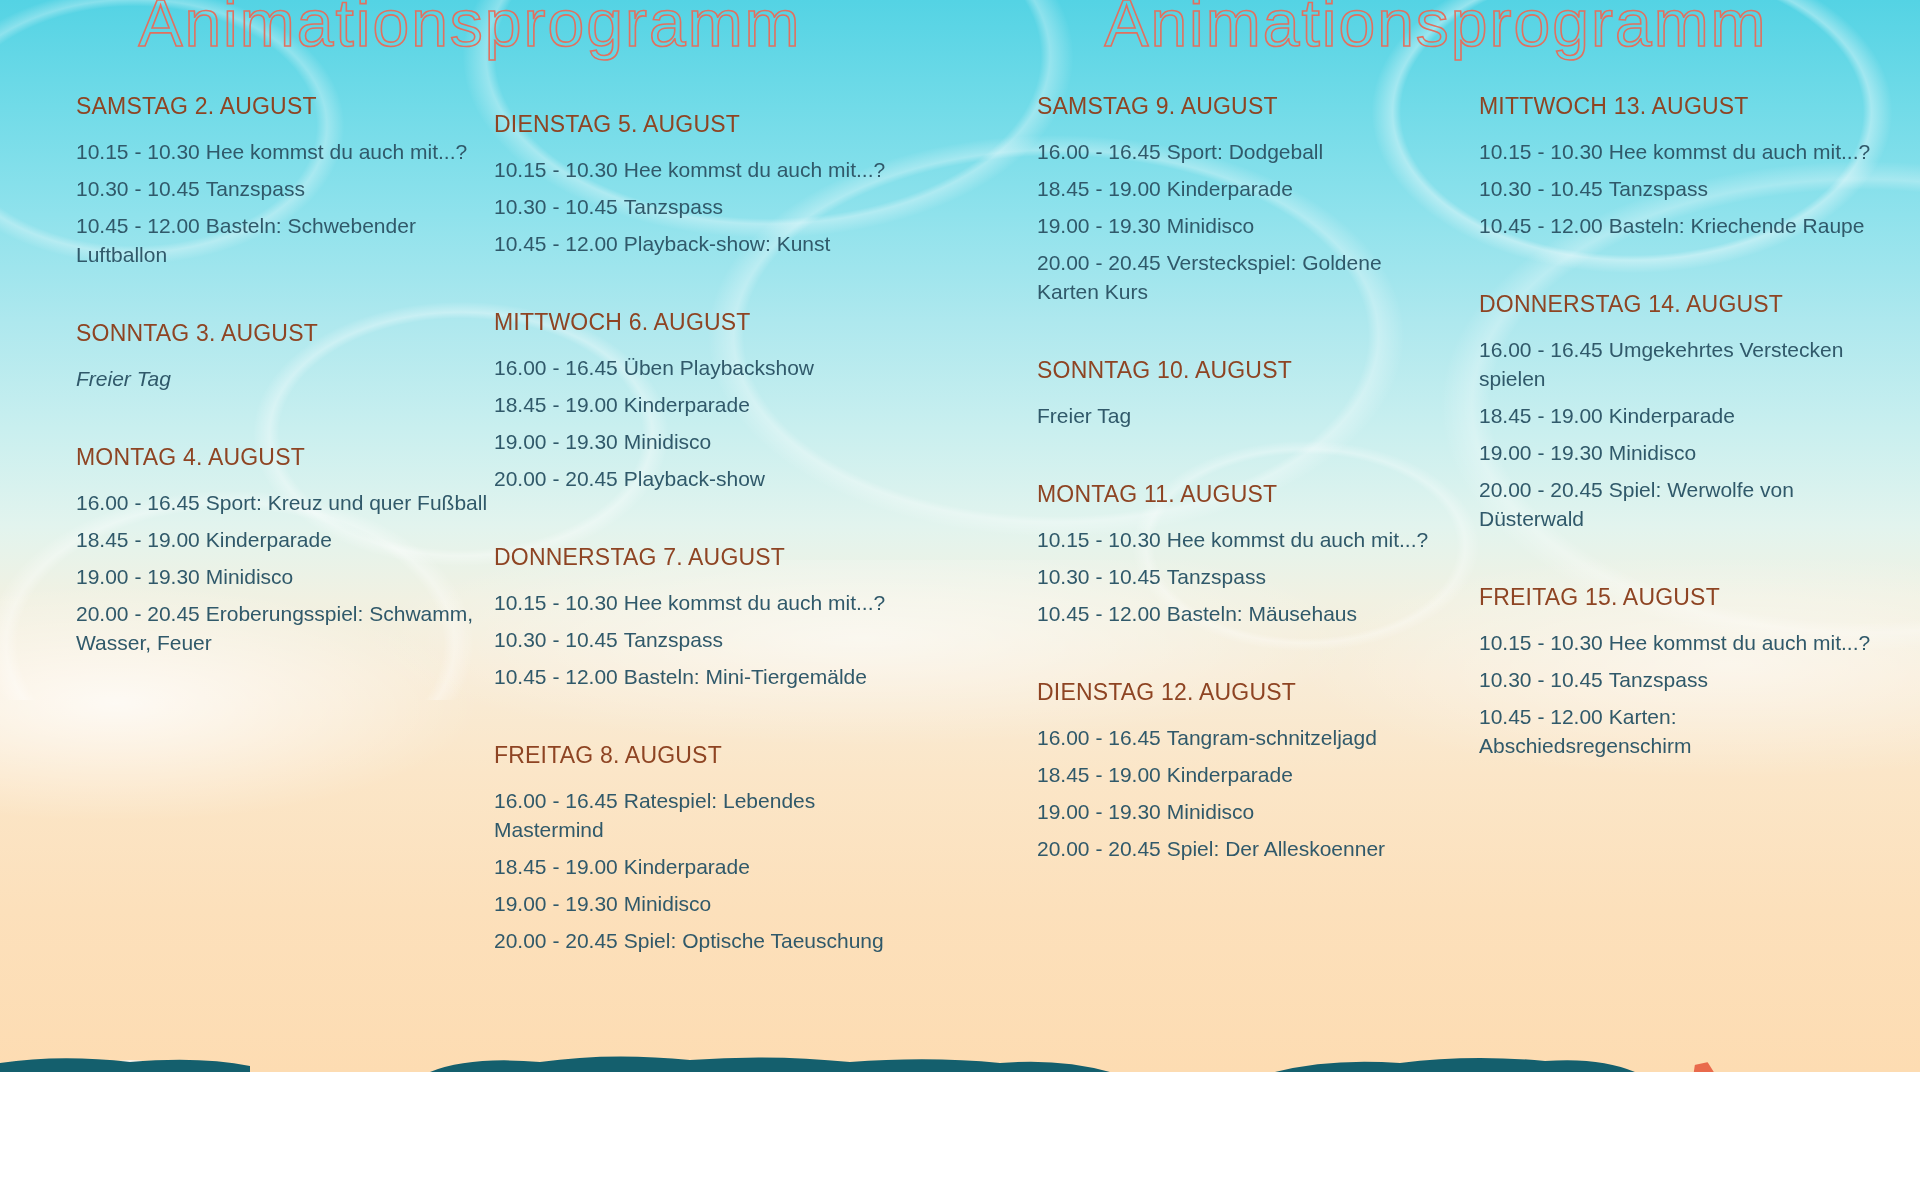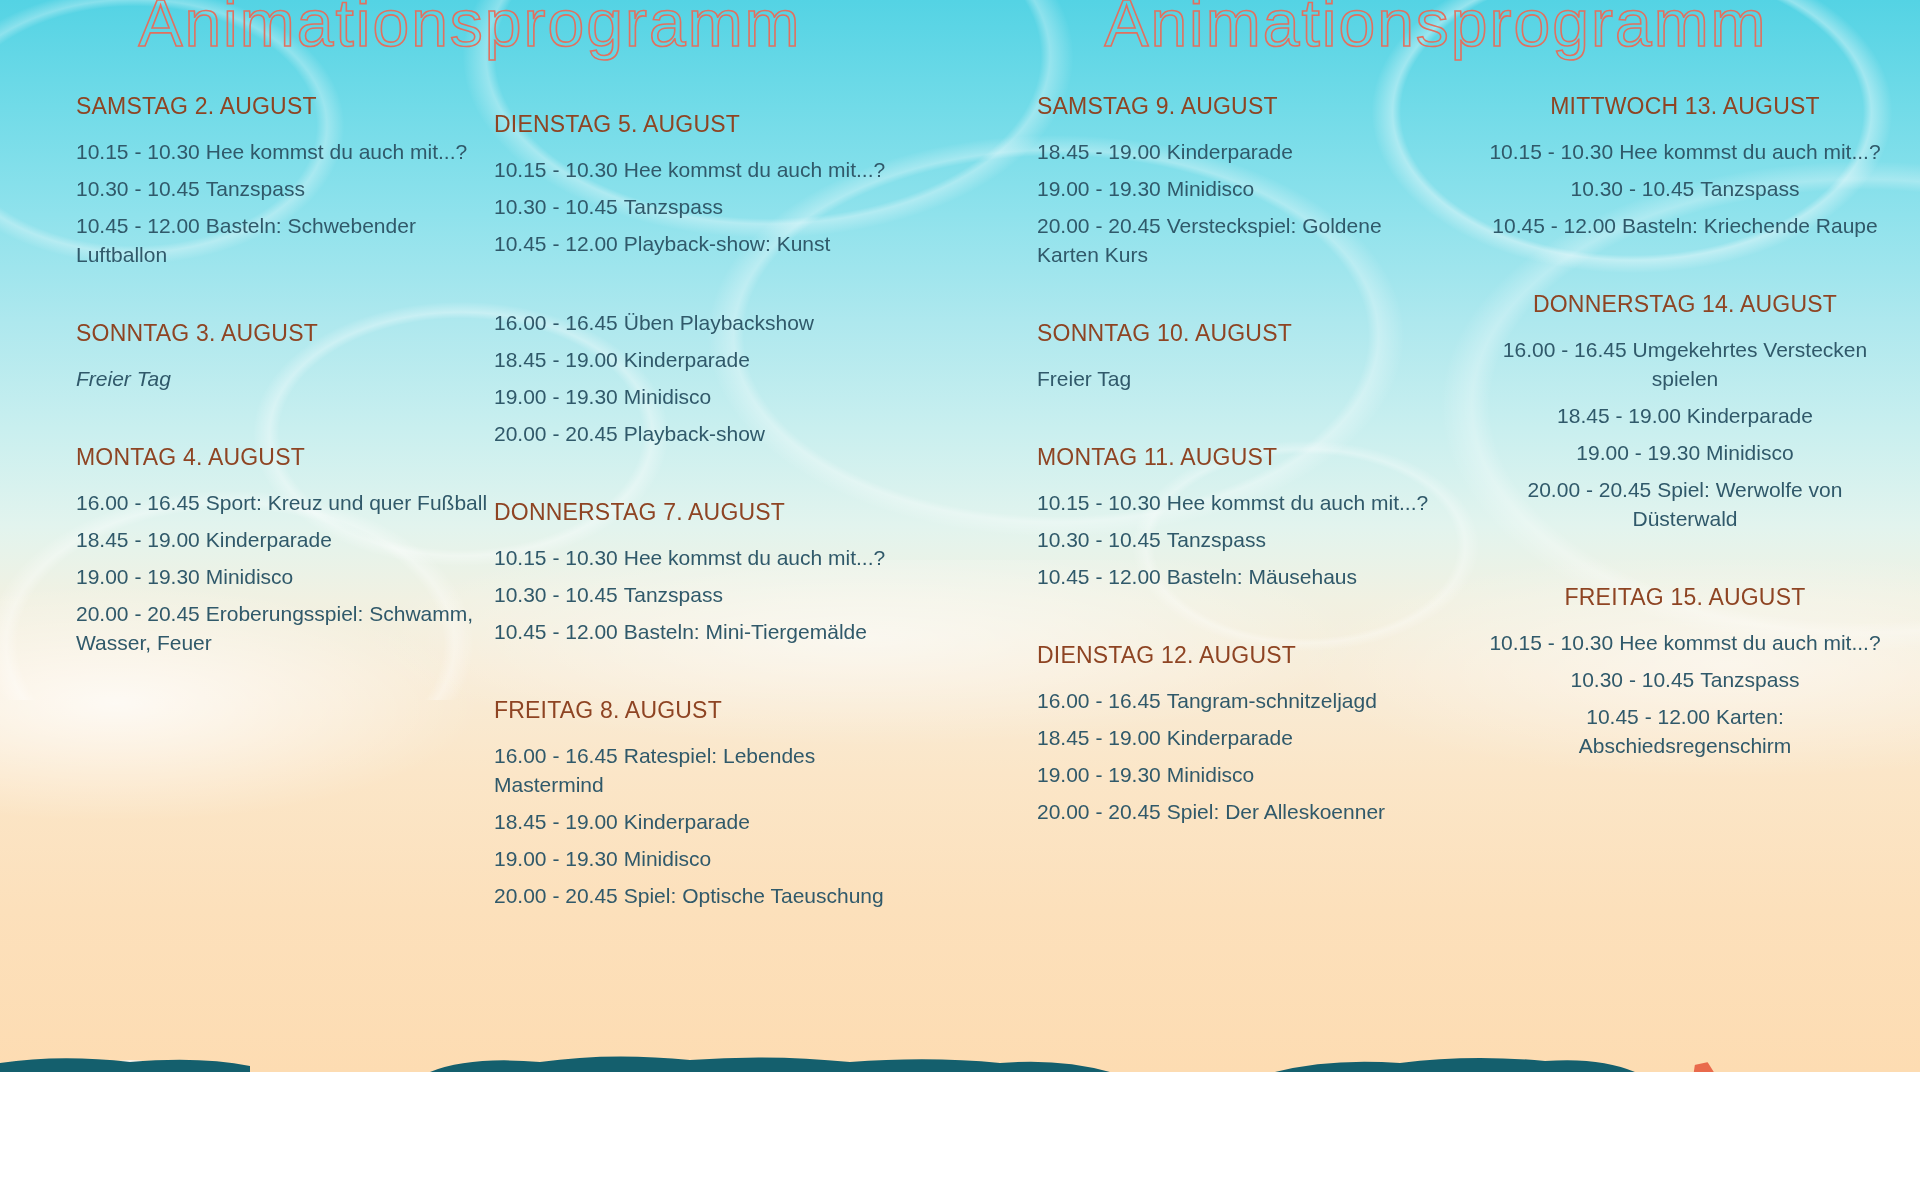--- a/index.html
+++ b/index.html
@@ -41,21 +41,21 @@
   .title text{
     font-family:"Liberation Sans", sans-serif;
     font-size:66px;letter-spacing:2px;
     fill:none;stroke:#e2705f;stroke-width:1.6px;
   }
   
   .col{position:absolute;top:92px;width:412px;}
   .col-1{left:76px;}
   .col-2{left:494px;margin-top:18px;}
   .col-3{left:1037px;}
-  .col-4{left:1479px;text-align:center;}
+  .col-4{left:1479px;}
   .day-section{margin:0 0 50px 0;}
   .day-header{
     margin:0 0 16px 0;
     font-size:23px;font-weight:normal;color:#8e4423;
     letter-spacing:.2px;line-height:29px;
   }
   .item{
     margin:0 0 8px 0;
     font-size:21px;color:#30596a;line-height:29px;
   }
@@ -116,20 +116,21 @@
         </section>
       </div>
       <div class="col col-2">
         <section class="day-section">
           <h3 class="day-header">DIENSTAG 5. AUGUST</h3>
           <p class="item"><span class="time">10.15 - 10.30</span><span class="activity">Hee kommst du auch mit...?</span></p>
           <p class="item"><span class="time">10.30 - 10.45</span><span class="activity">Tanzspass</span></p>
           <p class="item"><span class="time">10.45 - 12.00</span><span class="activity">Playback-show: Kunst</span></p>
         </section>
         <section class="day-section">
+          <h3 class="day-header">MITTWOCH 6. AUGUST</h3>
           <p class="item"><span class="time">16.00 - 16.45</span><span class="activity">Üben Playbackshow</span></p>
           <p class="item"><span class="time">18.45 - 19.00</span><span class="activity">Kinderparade</span></p>
           <p class="item"><span class="time">19.00 - 19.30</span><span class="activity">Minidisco</span></p>
           <p class="item"><span class="time">20.00 - 20.45</span><span class="activity">Playback-show</span></p>
         </section>
         <section class="day-section">
           <h3 class="day-header">DONNERSTAG 7. AUGUST</h3>
           <p class="item"><span class="time">10.15 - 10.30</span><span class="activity">Hee kommst du auch mit...?</span></p>
           <p class="item"><span class="time">10.30 - 10.45</span><span class="activity">Tanzspass</span></p>
           <p class="item"><span class="time">10.45 - 12.00</span><span class="activity">Basteln: Mini-Tiergemälde</span></p>
@@ -138,20 +139,21 @@
           <h3 class="day-header">FREITAG 8. AUGUST</h3>
           <p class="item"><span class="time">16.00 - 16.45</span><span class="activity">Ratespiel: Lebendes Mastermind</span></p>
           <p class="item"><span class="time">18.45 - 19.00</span><span class="activity">Kinderparade</span></p>
           <p class="item"><span class="time">19.00 - 19.30</span><span class="activity">Minidisco</span></p>
           <p class="item"><span class="time">20.00 - 20.45</span><span class="activity">Spiel: Optische Taeuschung</span></p>
         </section>
       </div>
       <div class="col col-3">
         <section class="day-section">
           <h3 class="day-header">SAMSTAG 9. AUGUST</h3>
+          <p class="item"><span class="time">16.00 - 16.45</span><span class="activity">Sport: Dodgeball</span></p>
           <p class="item"><span class="time">18.45 - 19.00</span><span class="activity">Kinderparade</span></p>
           <p class="item"><span class="time">19.00 - 19.30</span><span class="activity">Minidisco</span></p>
           <p class="item"><span class="time">20.00 - 20.45</span><span class="activity">Versteckspiel: Goldene Karten Kurs</span></p>
         </section>
         <section class="day-section">
           <h3 class="day-header">SONNTAG 10. AUGUST</h3>
           <p class="item"><span class="activity">Freier Tag</span></p>
         </section>
         <section class="day-section">
           <h3 class="day-header">MONTAG 11. AUGUST</h3>

